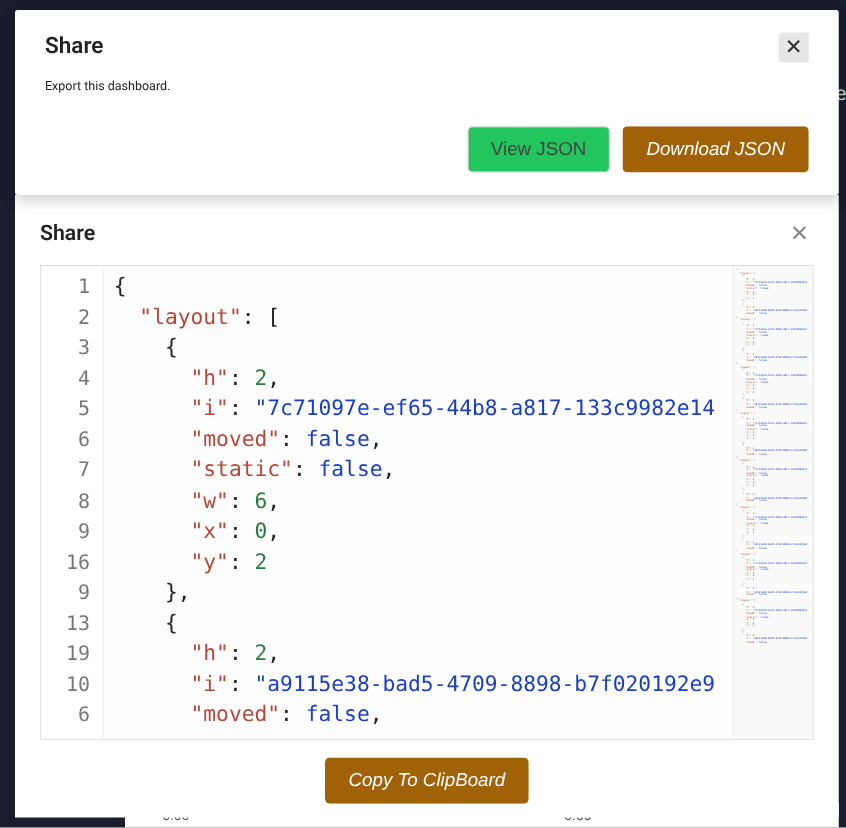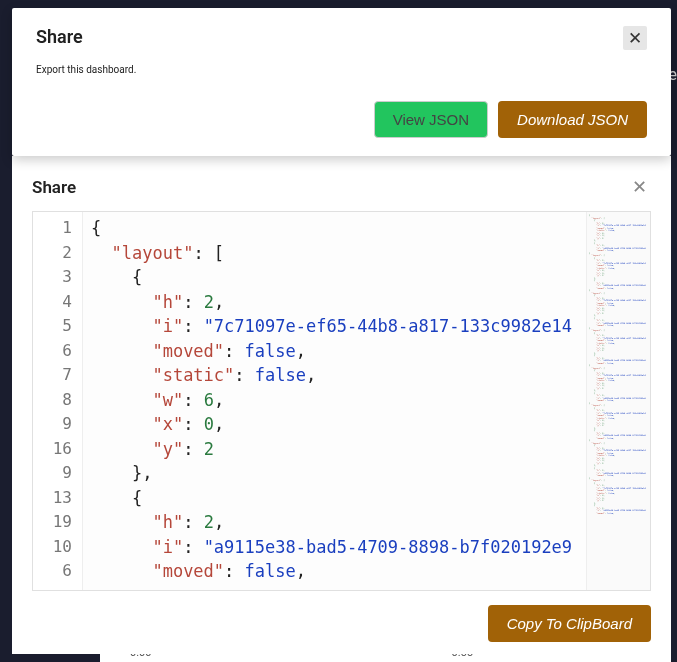--- a/index.html
+++ b/index.html
@@ -175,21 +175,21 @@
       line-height: 2.5px;
       font-family: monospace;
       color: #2a7a3f;
       white-space: pre;
     }
     .minimap .mm-key { color: #b5473a; }
     .minimap .mm-val { color: #1a3fbf; }
 
     .bottom-buttons {
       display: flex;
-      justify-content: flex-end;
+      justify-content: center;
       margin-top: 14px;
     }
 
     .chart-peek {
       position: absolute;
       left: 100px;
       right: 6px;
       bottom: 0;
       height: 20px;
       background: #fff;

